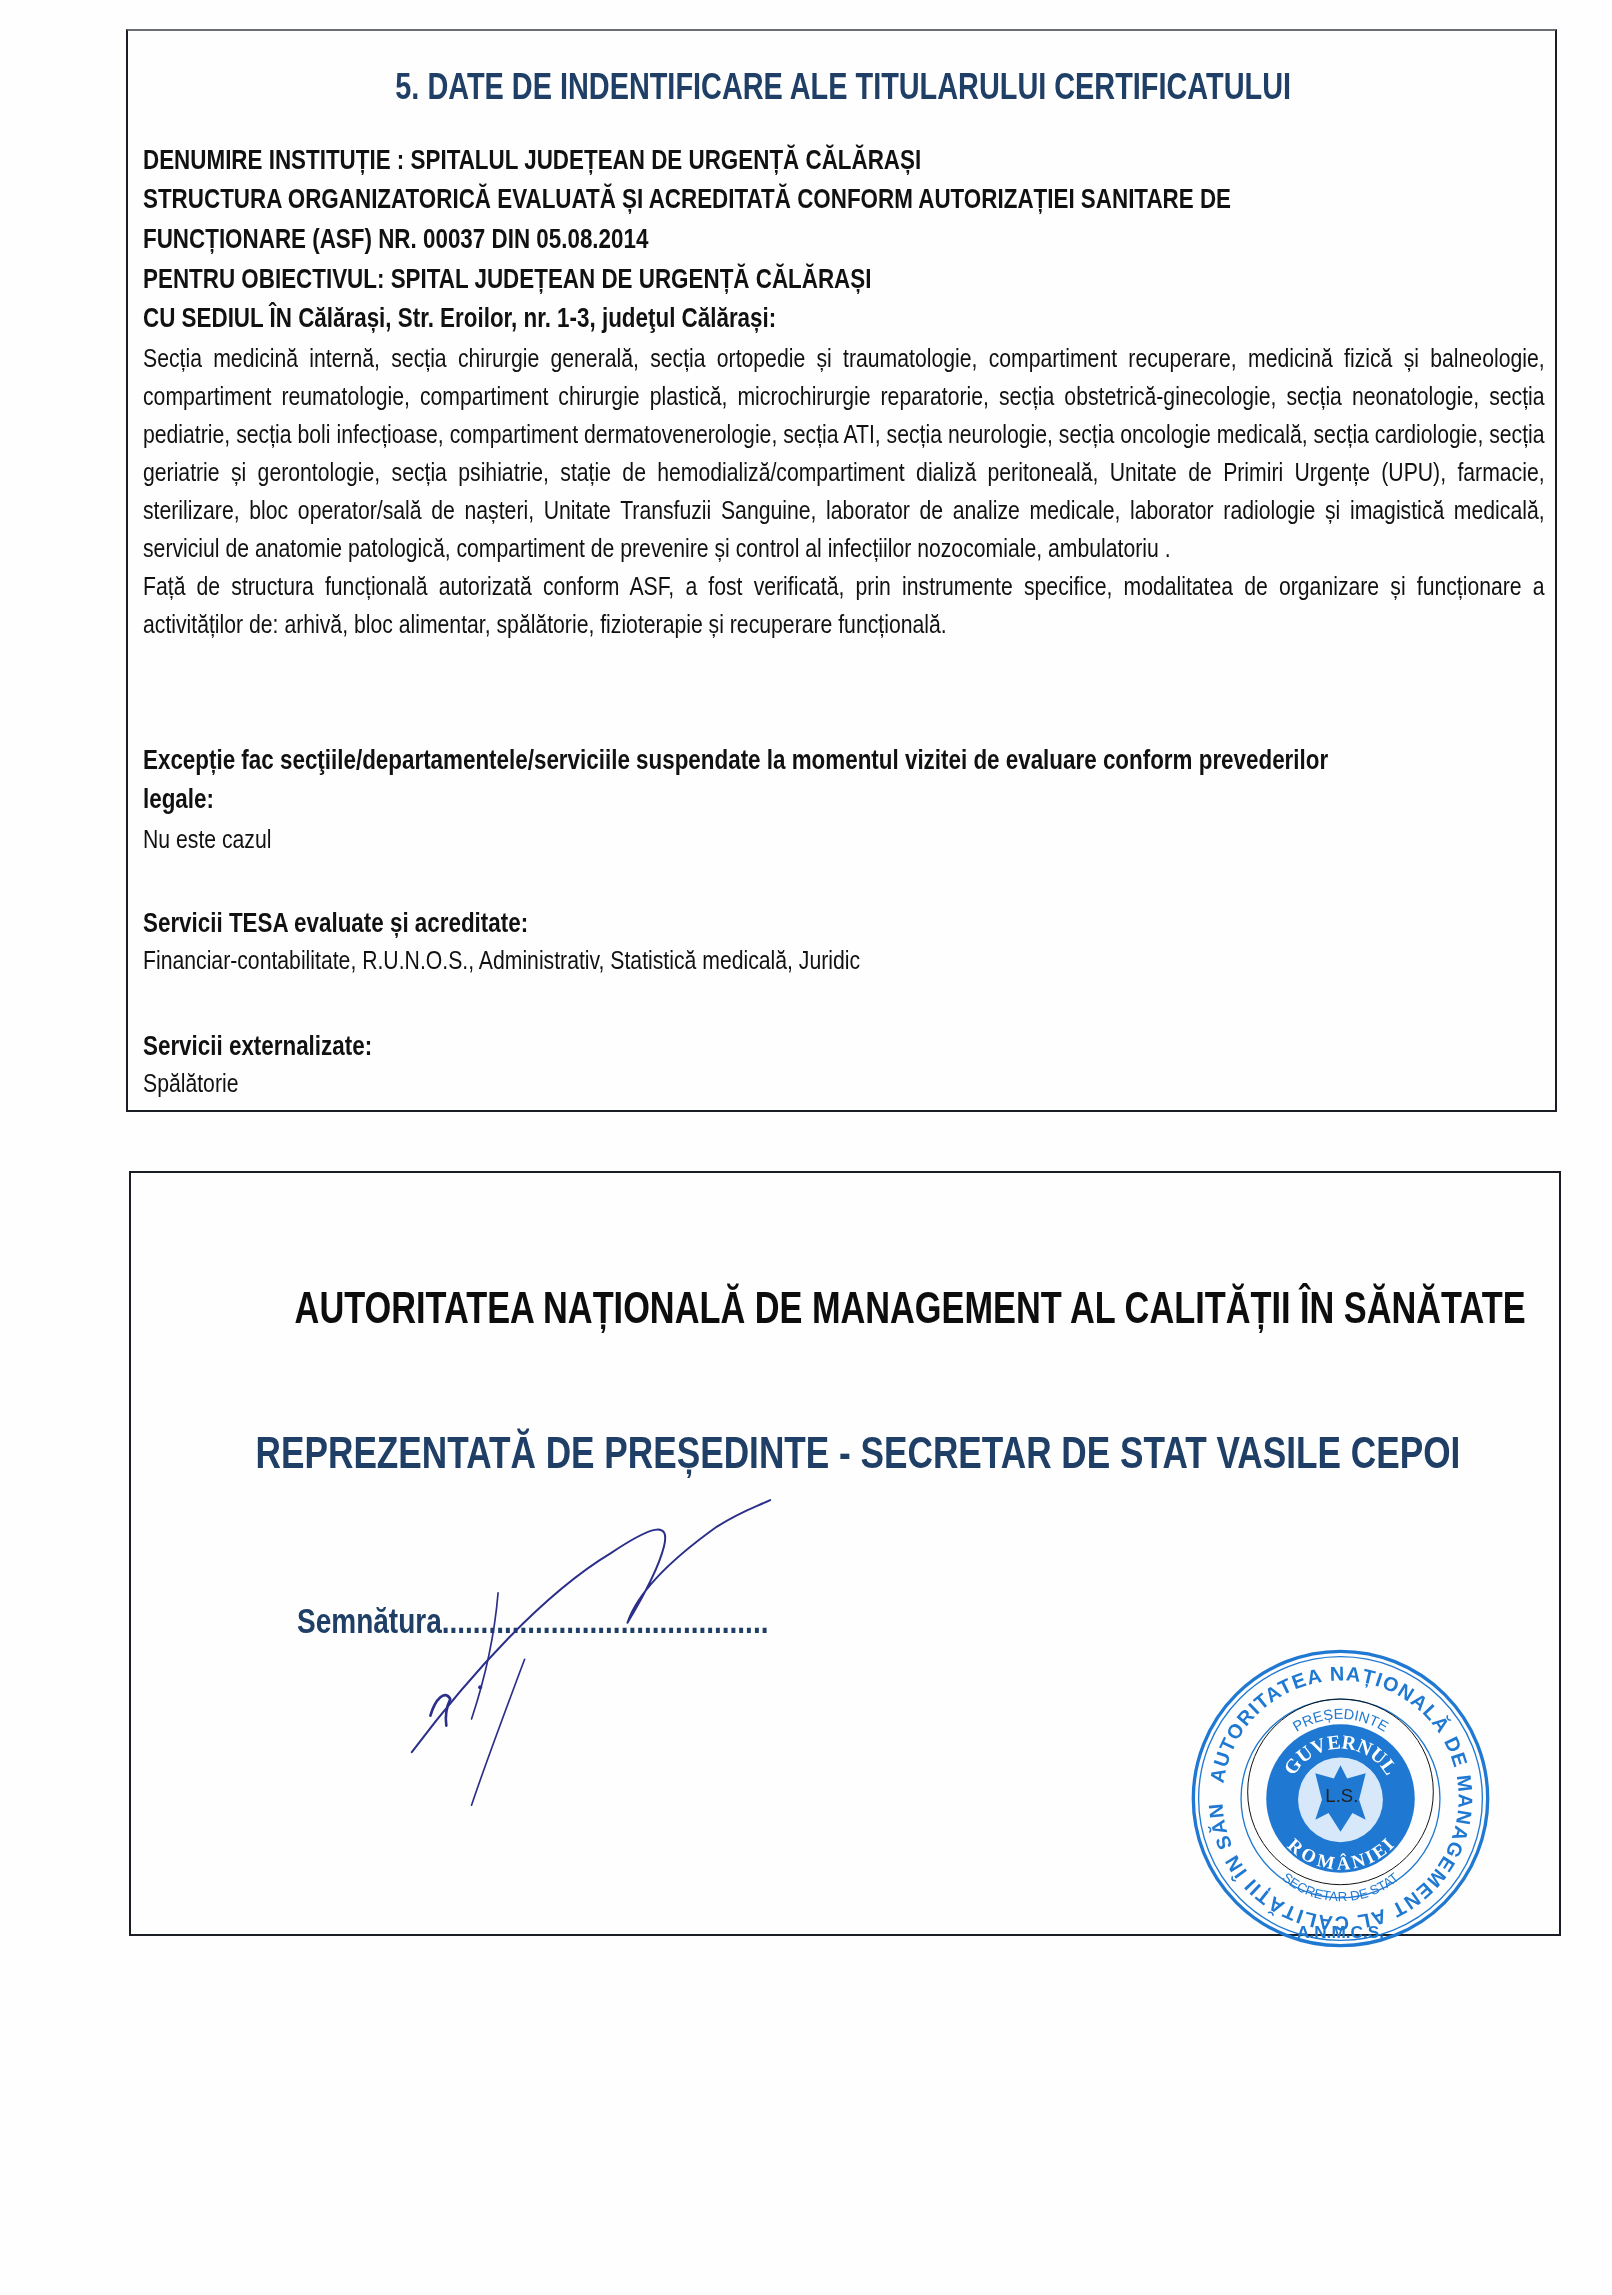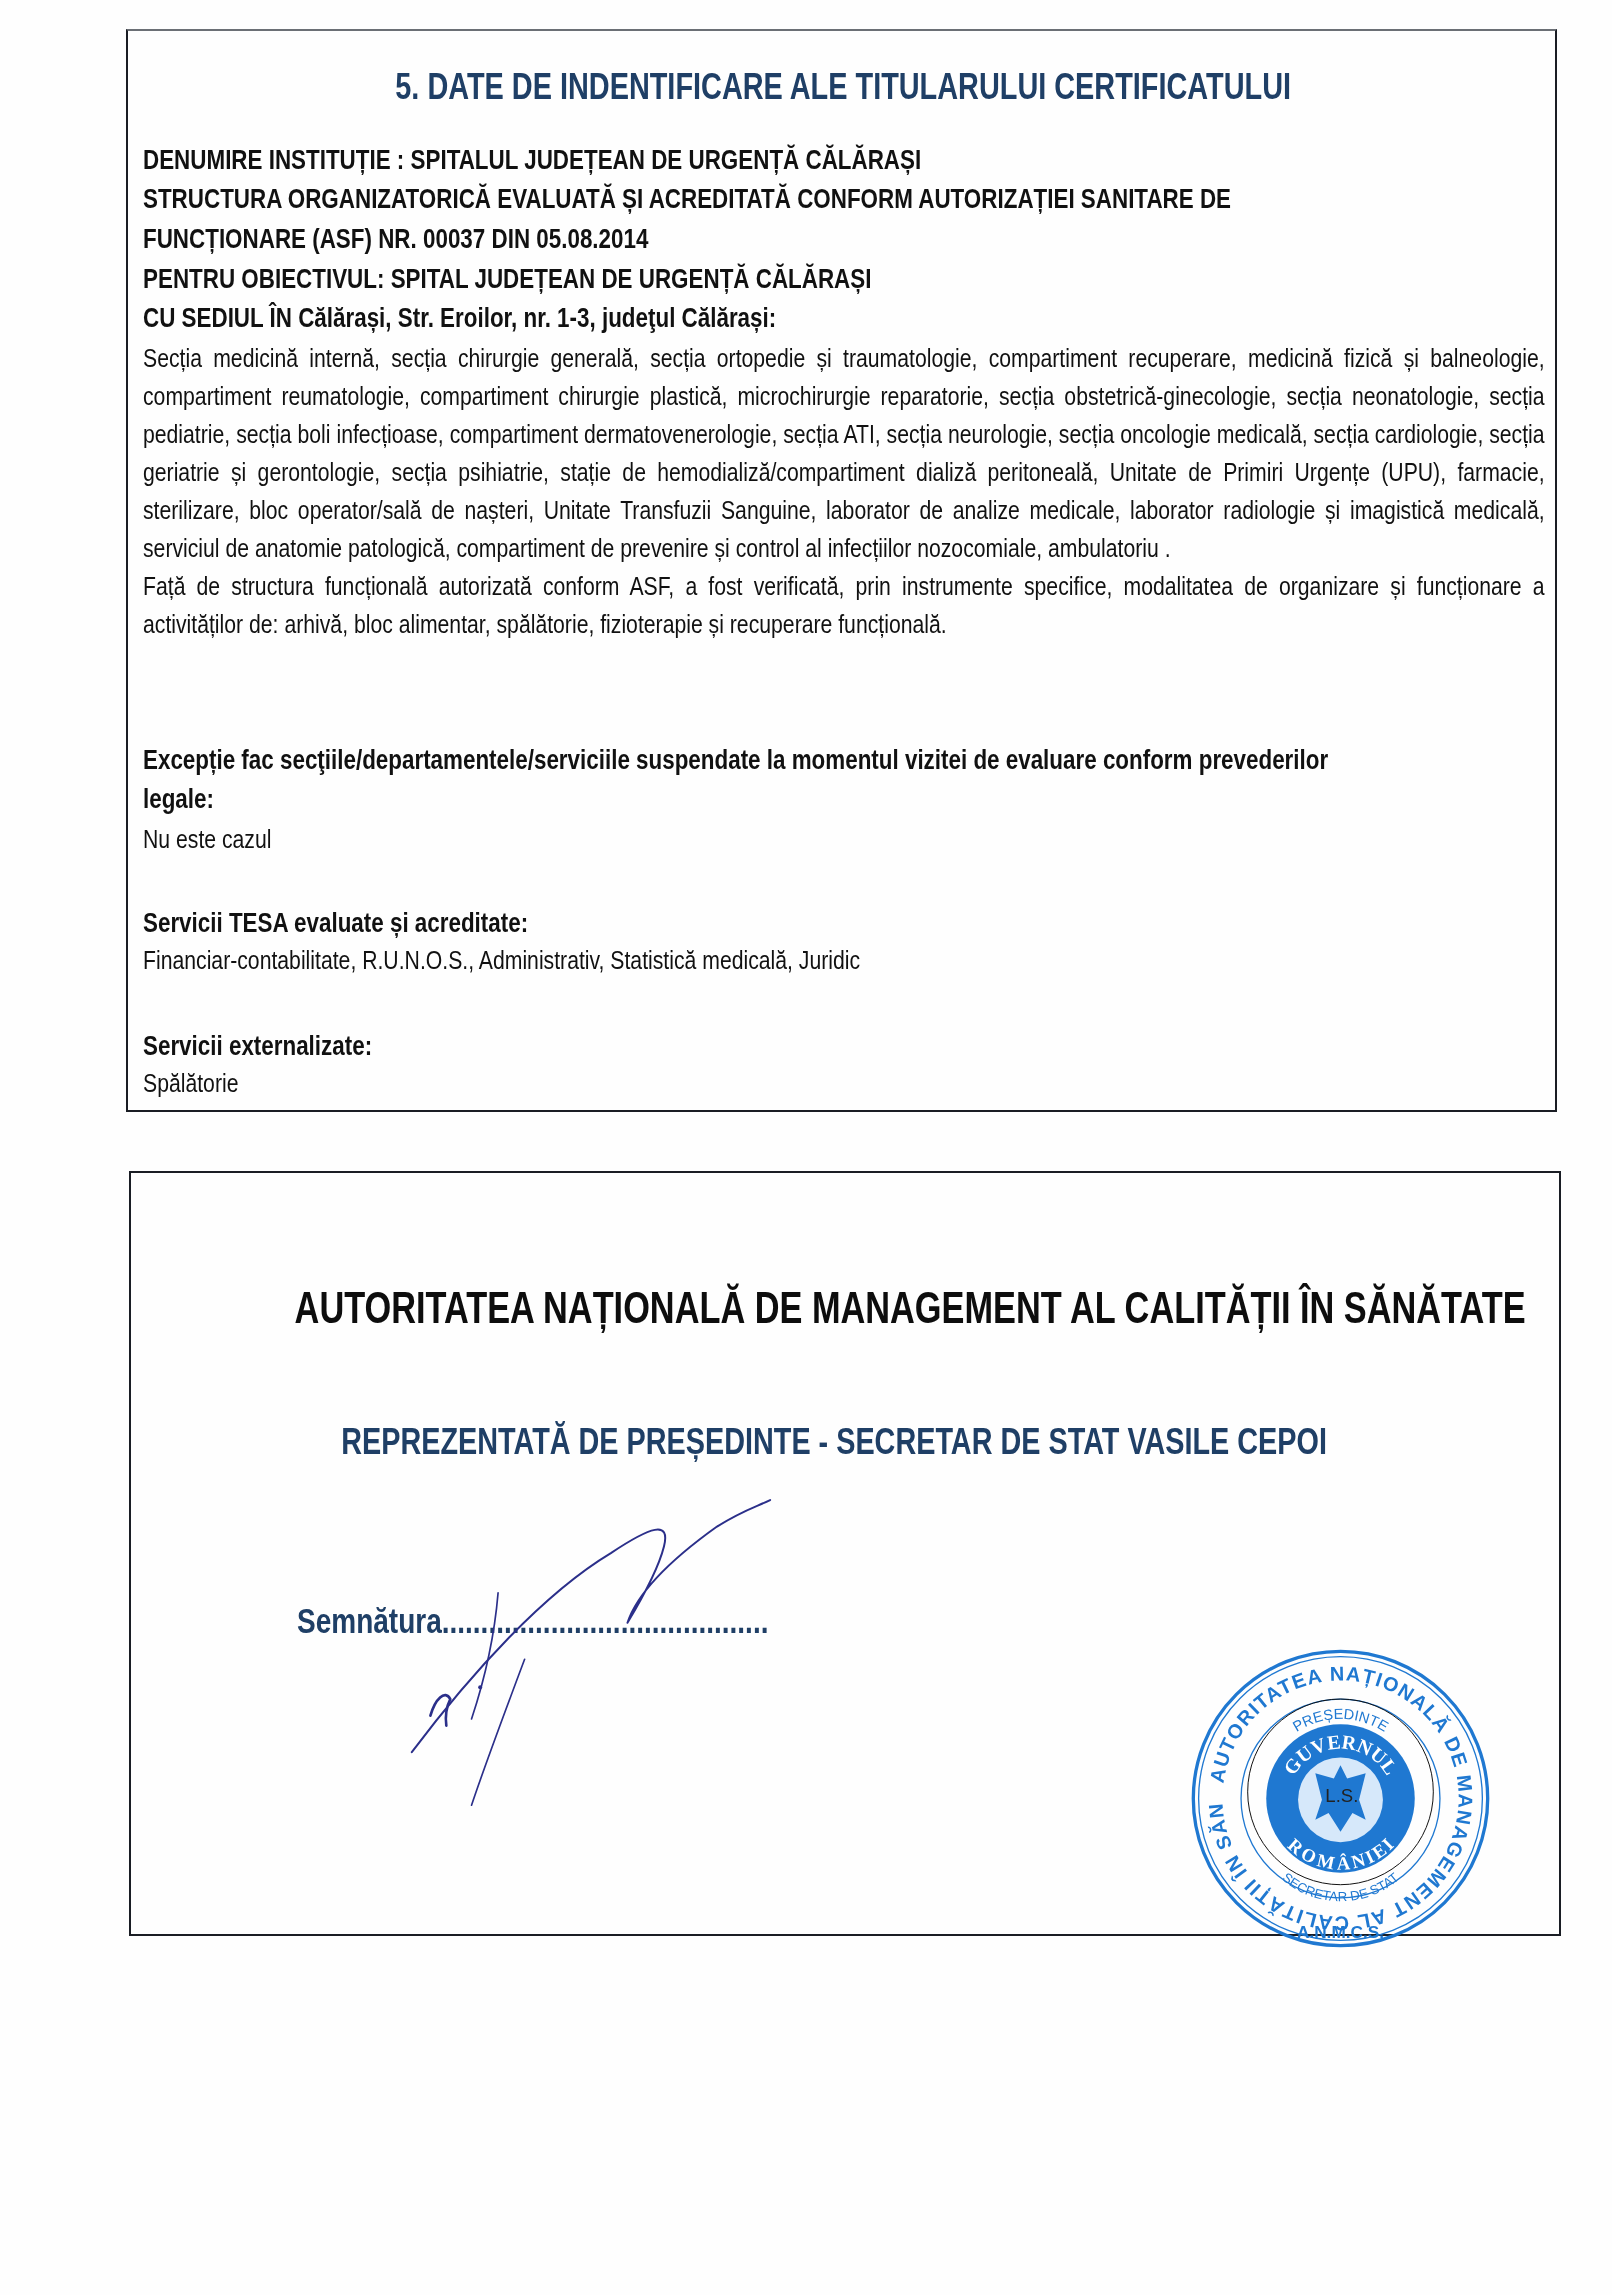--- a/index.html
+++ b/index.html
@@ -22,21 +22,21 @@
   .just { position: absolute; left: 14.6px; width: 1752px; transform: scaleX(0.80); transform-origin: left top;
           font-size: 26.5px; line-height: 38px; text-align: justify; text-align-last: left; }
   .just p { margin: 0; }
 
   .h6 { width: 1432px; left: 0; text-align: center; font-weight: bold; }
   .h6 span { display: inline-block; transform-origin: center top; }
   #h6-title { top: 37px; font-size: 36px; }
   #h6-title span { transform: scaleX(0.80); margin-left: 100px; }
   #h6-org { top: 110px; font-size: 44px; color: #0d0d0d; }
   #h6-org span { transform: scaleX(0.78); margin-left: -10px; }
-  #h6-rep { top: 248px; font-size: 36px; text-decoration: underline; }
+  #h6-rep { top: 255px; font-size: 44px; text-decoration: underline; }
   #h6-rep span { transform: scaleX(0.80); margin-left: -26.5px; }
   #sig-label { left: 166px; top: 428px; font-size: 35px; font-weight: bold; }
 
   #signature { position: absolute; left: 372px; top: 1460px; width: 637px; height: 372px; pointer-events: none; }
   #stamp { position: absolute; left: 1188px; top: 1646px; width: 305px; height: 305px; }
 </style>
 </head>
 <body>
 
 <div class="box" id="box5">

